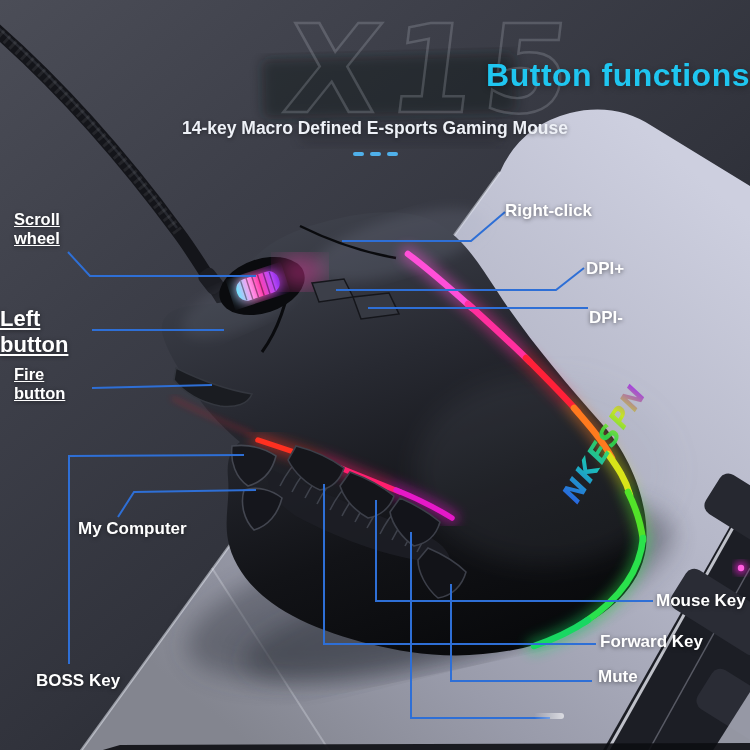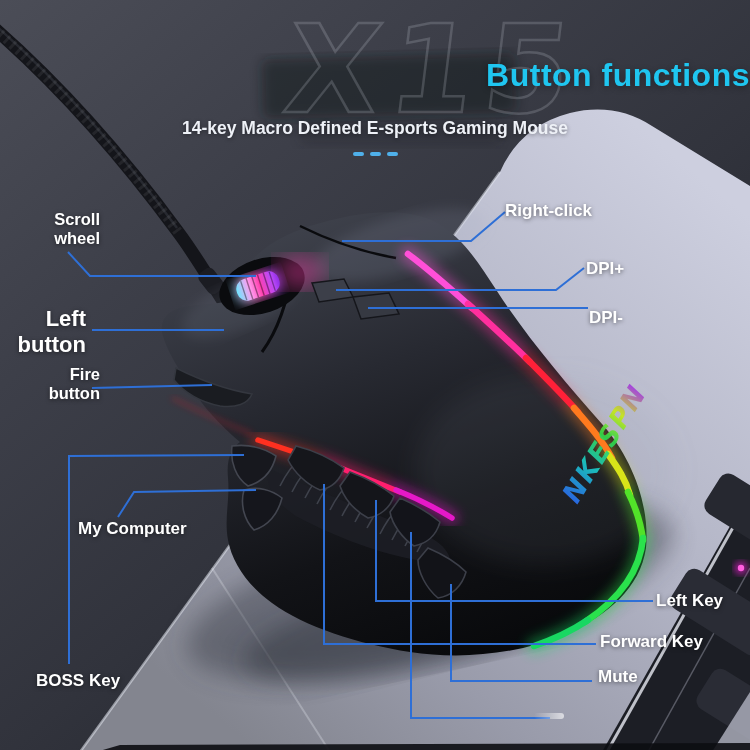--- a/index.html
+++ b/index.html
@@ -18,21 +18,21 @@
     position:absolute;left:0;top:118px;width:750px;text-align:center;
     font-size:17.5px;font-weight:bold;color:#eef1f7;
     text-shadow:0 1px 4px rgba(0,0,0,.4);
   }
   .dashes{position:absolute;left:0;top:152px;width:750px;display:flex;justify-content:center;gap:6px;}
   .dashes i{display:block;width:11px;height:4px;border-radius:2px;background:#4fb0ea;}
   .lbl{
     position:absolute;color:#fff;font-weight:bold;font-size:17px;line-height:1.18;
     white-space:pre-line;text-shadow:0 1px 4px rgba(0,0,0,.5);
   }
-  .lbl.center{text-align:right;}
+  .lbl.center{text-align:left;text-decoration:underline;}
   .lbl.small{font-size:11px;line-height:1.25;}
 </style>
 </head>
 <body>
 
 <div class="stage">
 
 <svg width="750" height="750" viewBox="0 0 750 750">
   <defs>
     <linearGradient id="padGrad" x1="680" y1="160" x2="220" y2="720" gradientUnits="userSpaceOnUse">
@@ -247,17 +247,17 @@
 wheel</div>
 <div class="lbl center" style="left:0;top:306px;width:86px;font-size:22px">Left
 button</div>
 <div class="lbl center" style="left:14px;top:365px;width:86px;font-size:16.5px">Fire
 button</div>
 <div class="lbl" style="left:505px;top:201px">Right-click</div>
 <div class="lbl" style="left:586px;top:259px;font-size:17px">DPI+</div>
 <div class="lbl" style="left:589px;top:308px;font-size:17px">DPI-</div>
 <div class="lbl" style="left:78px;top:519px;font-size:17px">My Computer</div>
 <div class="lbl" style="left:36px;top:671px;font-size:17px">BOSS Key</div>
-<div class="lbl" style="left:656px;top:591px">Left Key</div>
+<div class="lbl" style="left:656px;top:591px">Mouse Key</div>
 <div class="lbl" style="left:600px;top:632px">Forward Key</div>
 <div class="lbl" style="left:598px;top:667px;font-size:17px">Mute</div>
 
 </div>
 
 </body></html>

